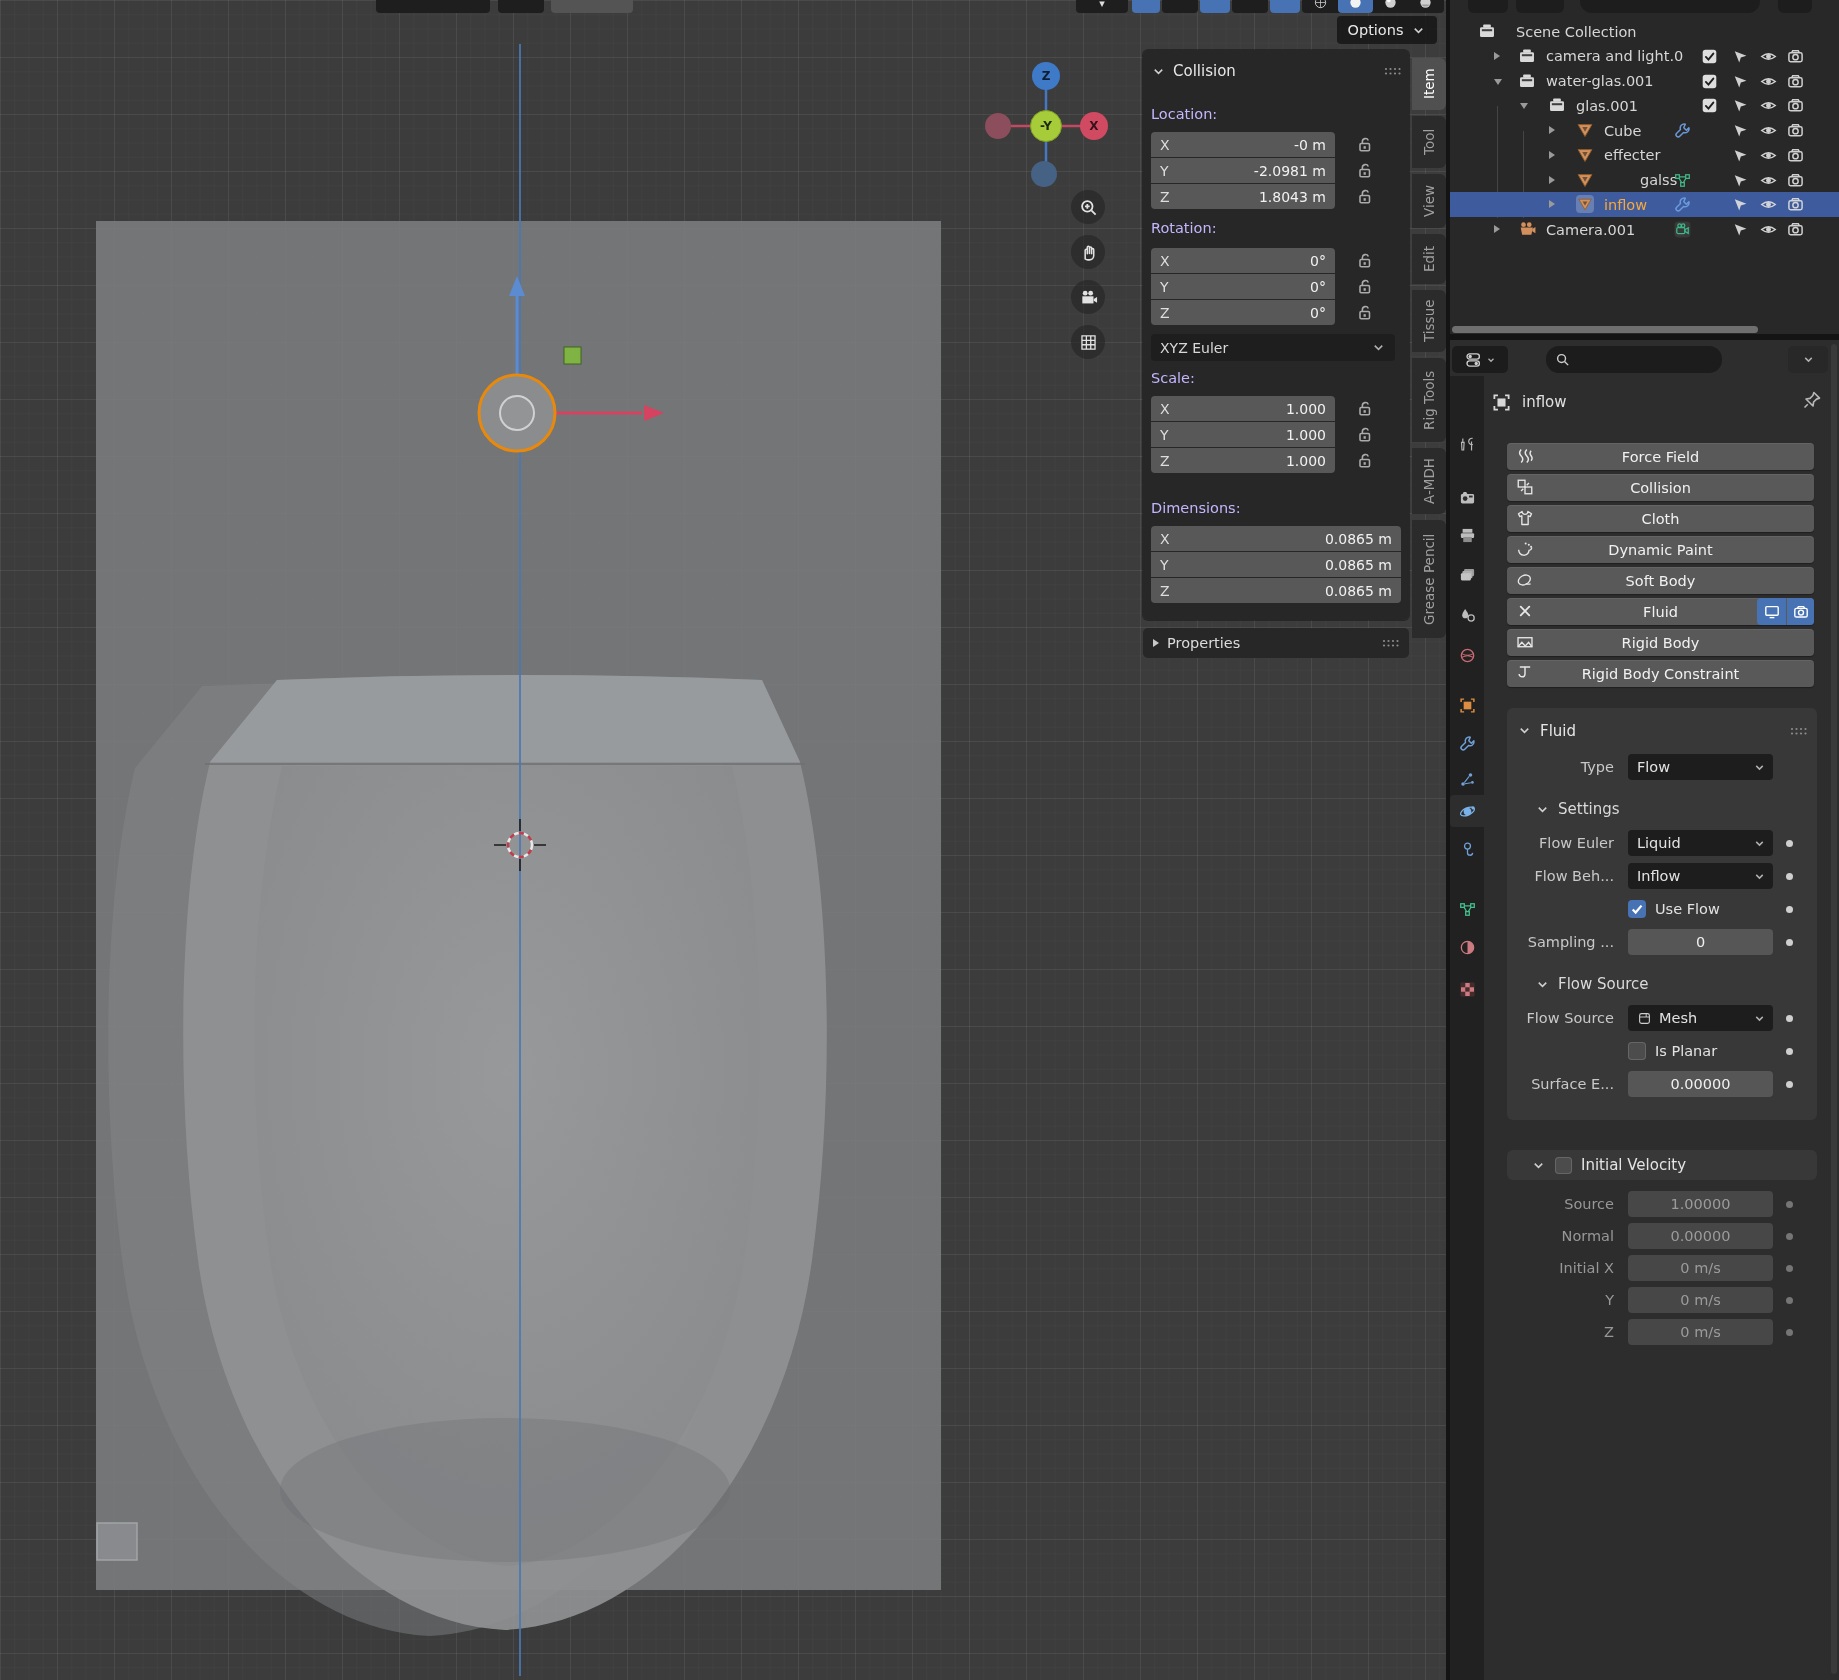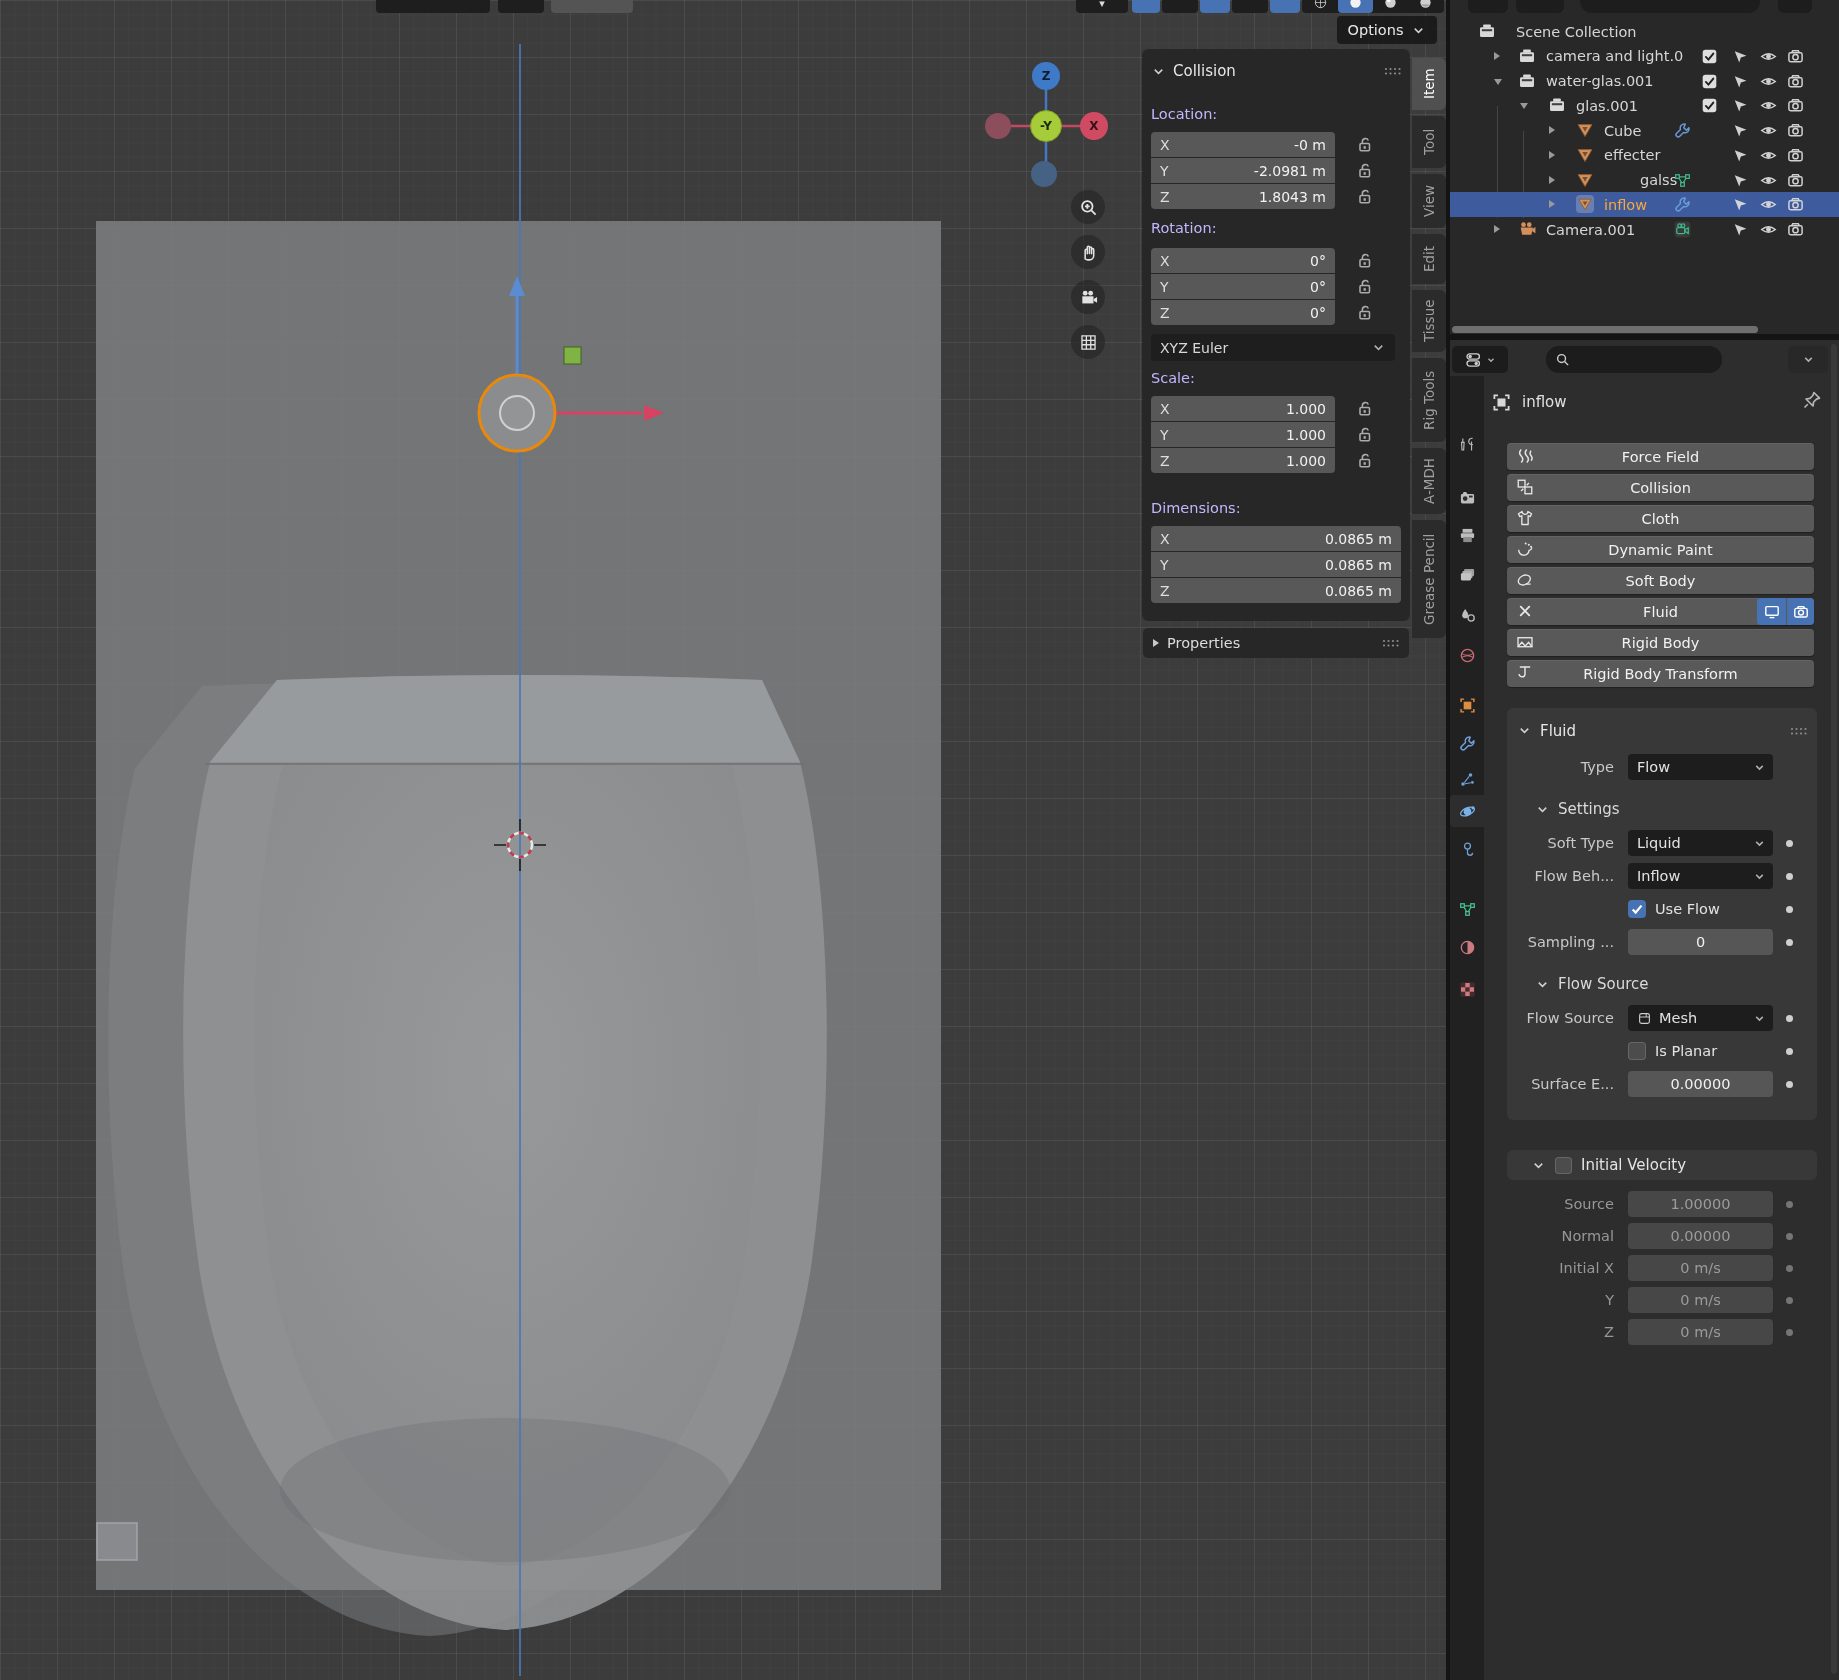--- a/index.html
+++ b/index.html
@@ -843,21 +843,21 @@
           <span class="pb-ico"><svg width="100%" height="100%" viewBox="0 0 16 16">
               <rect x="1.8" y="4.2" width="12.4" height="8" fill="none" stroke="#e6e6e6" stroke-width="1.2"></rect>
               <path d="M1.8 12.2 l3.4-4 3 3.4 3-3.4 3 4" fill="none" stroke="#e6e6e6" stroke-width="1.2"></path>
             </svg></span>
           <span>Rigid Body</span>
         </div>
         <div class="phys-btn" style="top: 320px;">
           <span class="pb-ico"><svg width="100%" height="100%" viewBox="0 0 16 16">
               <path d="M3.4 2.6 h9.2 M8 2.6 v6.2 M8 8.8 a2.6 2.6 0 0 1-5.2 0" fill="none" stroke="#e6e6e6" stroke-width="1.3"></path>
             </svg></span>
-          <span>Rigid Body Transform</span>
+          <span>Rigid Body Constraint</span>
         </div>
       </div>
 
     <div id="fluid-panel">
       <div class="fp-title">
         <svg class="chev" viewBox="0 0 16 16">
             <path d="M4 6 l4 4 4-4" fill="none" stroke="#d0d0d0" stroke-width="1.6"></path>
           </svg>
         <span>Fluid</span>
         <svg class="grip" viewBox="0 0 17 14">
@@ -882,21 +882,21 @@
             </svg>
         </span>
       </div>
       <div class="fp-sub">
         <svg class="chev" viewBox="0 0 16 16">
             <path d="M4 6 l4 4 4-4" fill="none" stroke="#d0d0d0" stroke-width="1.6"></path>
           </svg>
         <span>Settings</span>
       </div>
       <div class="prow">
-        <span class="plabel">Soft Type</span>
+        <span class="plabel">Flow Euler</span>
         <span class="pctrl drop">
           <span>Liquid</span>
           <svg class="dchev" viewBox="0 0 16 16">
               <path d="M4 6 l4 4 4-4" fill="none" stroke="#b0b0b0" stroke-width="1.8"></path>
             </svg>
         </span>
         <span class="pdot"></span>
       </div>
       <div class="prow">
         <span class="plabel">Flow Beh...</span>

